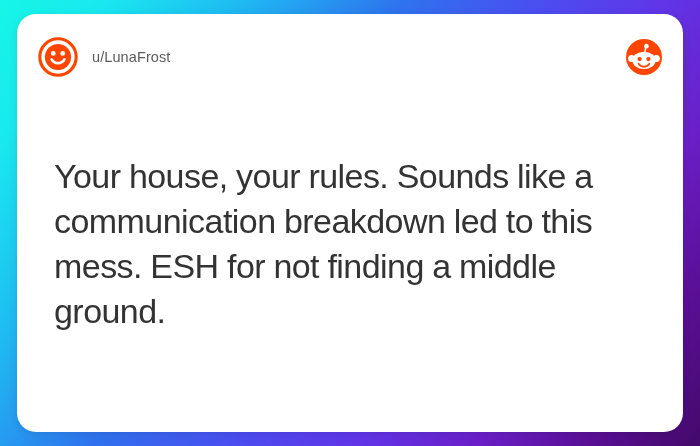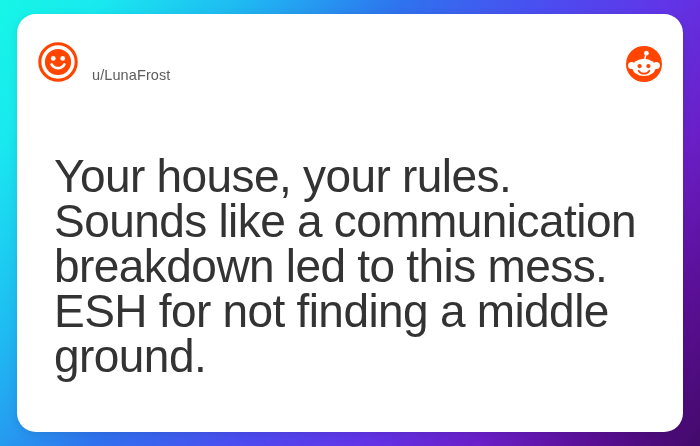--- a/index.html
+++ b/index.html
@@ -46,21 +46,21 @@
   }
 
   
   .card-header {
     position: absolute;
     left: 20px;
     top: 17px;
     right: 20px;
     height: 52px;
     display: flex;
-    align-items: flex-end;
+    align-items: center;
   }
 
   .avatar {
     width: 42px;
     height: 42px;
     flex: 0 0 42px;
     display: block;
   }
 
   .username {
@@ -80,21 +80,21 @@
     display: block;
   }
 
   
   .post-body {
     position: absolute;
     left: 37px;
     right: 30px;
     top: 140px;
     font-family: "Liberation Sans", sans-serif;
-    font-size: 46px;
+    font-size: 34px;
     line-height: 45px;
     font-weight: 400;
     color: #333333;
     letter-spacing: -0.55px;
     word-spacing: -0.5px;
     white-space: pre-wrap;
   }
 </style>
 </head>
 <body>

